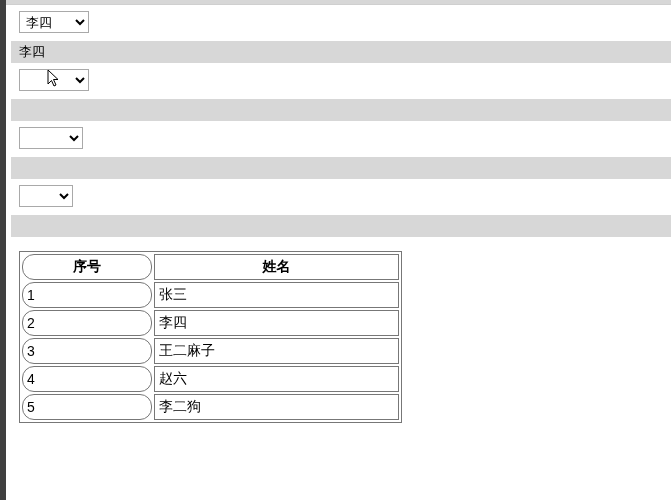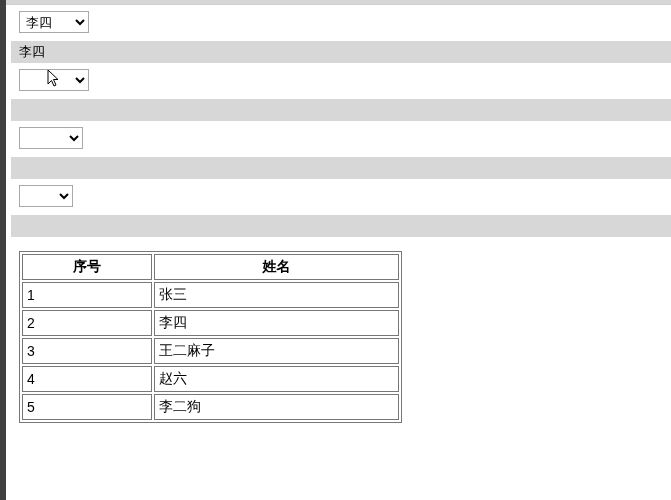--- a/index.html
+++ b/index.html
@@ -97,21 +97,21 @@
     font-size: 14px;
     text-align: left;
     background: #fff;
     vertical-align: middle;
     height: 20px;
   }
   table.data th {
     font-weight: bold;
     text-align: center;
   }
-  .col-idx { width: 120px; }
+  .col-idx { width: 120px; border-radius: 12px; }
   .col-name { width: 235px; margin-top: 40px; }
 
   .cursor {
     position: absolute;
     pointer-events: none;
     z-index: 10;
   }
 </style>
 </head>
 <body>

